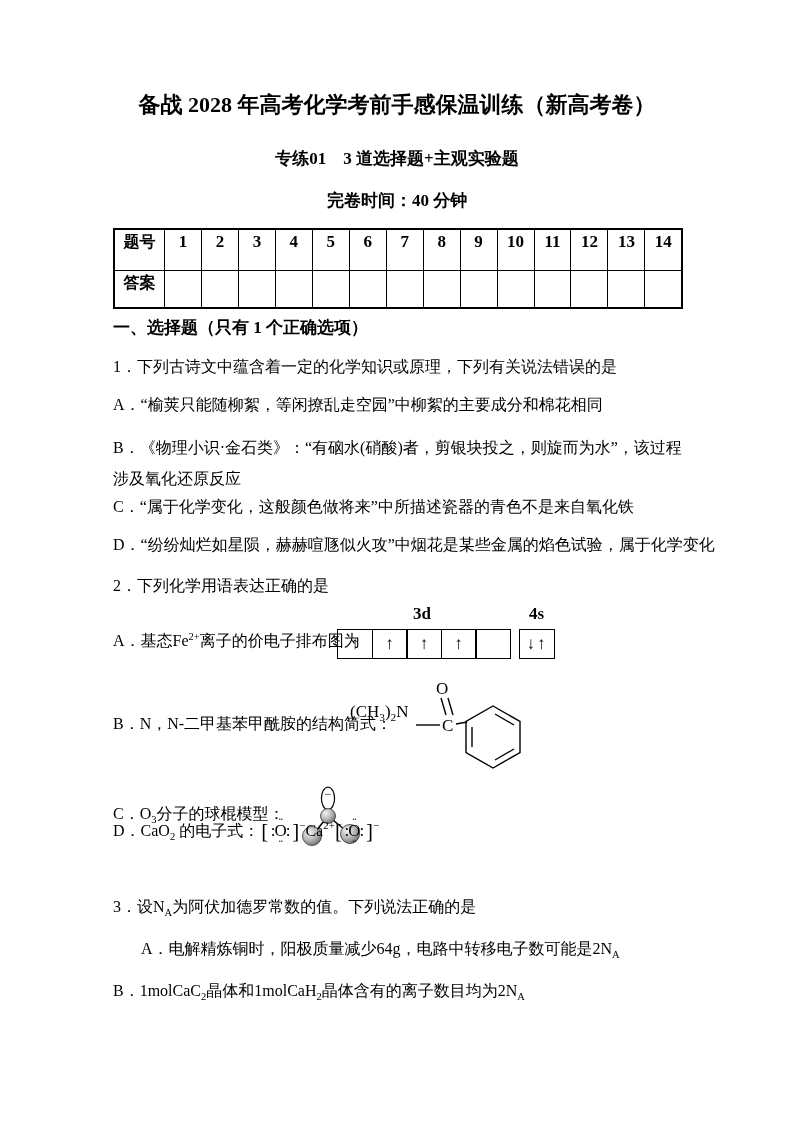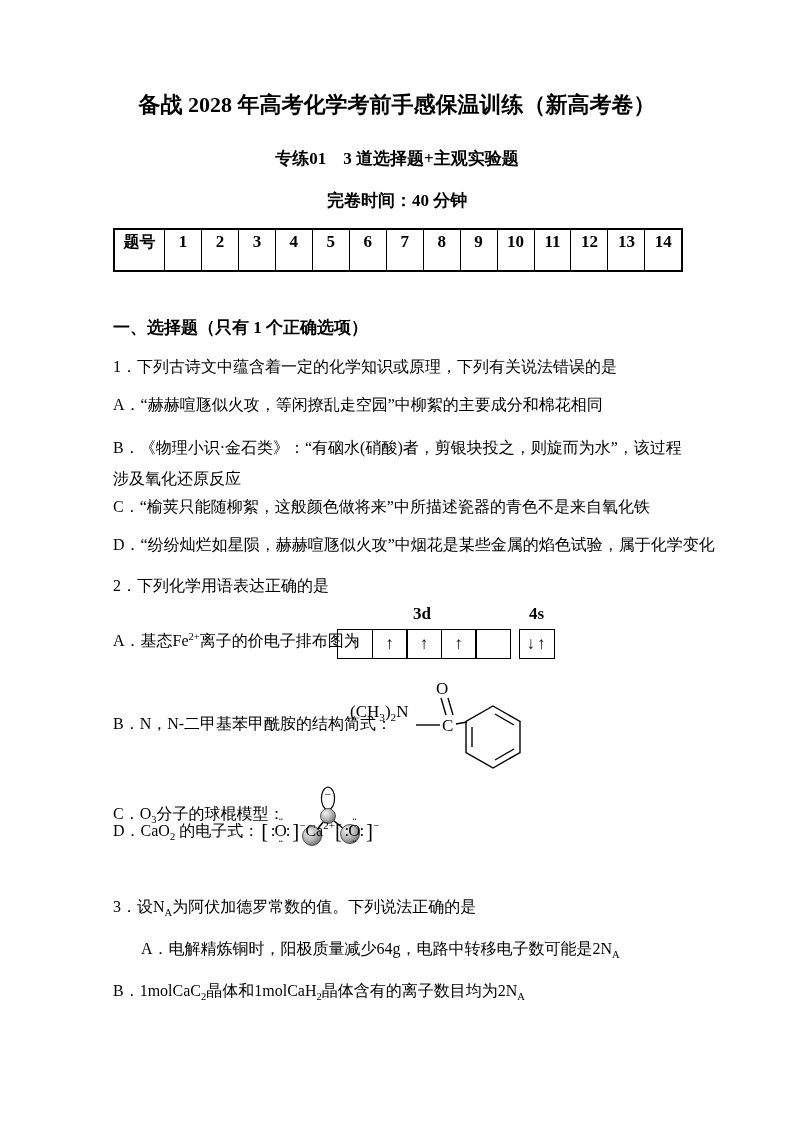--- a/index.html
+++ b/index.html
@@ -60,29 +60,46 @@
     <td>6</td>
     <td>7</td>
     <td>8</td>
     <td>9</td>
     <td>10</td>
     <td>11</td>
     <td>12</td>
     <td>13</td>
     <td>14</td>
   </tr>
+  <tr class="arow">
+    <td class="lab">答案</td>
+    <td></td>
+    <td></td>
+    <td></td>
+    <td></td>
+    <td></td>
+    <td></td>
+    <td></td>
+    <td></td>
+    <td></td>
+    <td></td>
+    <td></td>
+    <td></td>
+    <td></td>
+    <td></td>
+  </tr>
 </tbody>
   </table>
 
 <div class="line bold" style="top:318px;font-size:17px;">一、选择题（只有 1 个正确选项）</div>
 
 <div class="line" style="top:357px;">1．下列古诗文中蕴含着一定的化学知识或原理，下列有关说法错误的是</div>
-<div class="line" style="top:395px;">A．“赫赫喧豗似火攻，等闲撩乱走空园”中柳絮的主要成分和棉花相同</div>
+<div class="line" style="top:395px;">A．“榆荚只能随柳絮，等闲撩乱走空园”中柳絮的主要成分和棉花相同</div>
 <div class="line wrapline" style="top:432px;">B．《物理小识·金石类》：“有硇水(硝酸)者，剪银块投之，则旋而为水”，该过程涉及氧化还原反应</div>
-<div class="line" style="top:497px;">C．“榆荚只能随柳絮，这般颜色做将来”中所描述瓷器的青色不是来自氧化铁</div>
+<div class="line" style="top:497px;">C．“属于化学变化，这般颜色做将来”中所描述瓷器的青色不是来自氧化铁</div>
 <div class="line" style="top:535px;">D．“纷纷灿烂如星陨，赫赫喧豗似火攻”中烟花是某些金属的焰色试验，属于化学变化</div>
 
 <div class="line" style="top:576px;">2．下列化学用语表达正确的是</div>
 
 <div class="line" style="top:631px;"><span>A．基态Fe</span><sup>2+</sup><span>离子的价电子排布图为</span></div>
 
 <div class="orb">
   <span class="orb-label" style="left:76px;">3d</span>
   <span class="orb-label" style="left:192px;">4s</span>
   <div class="orb-row">

